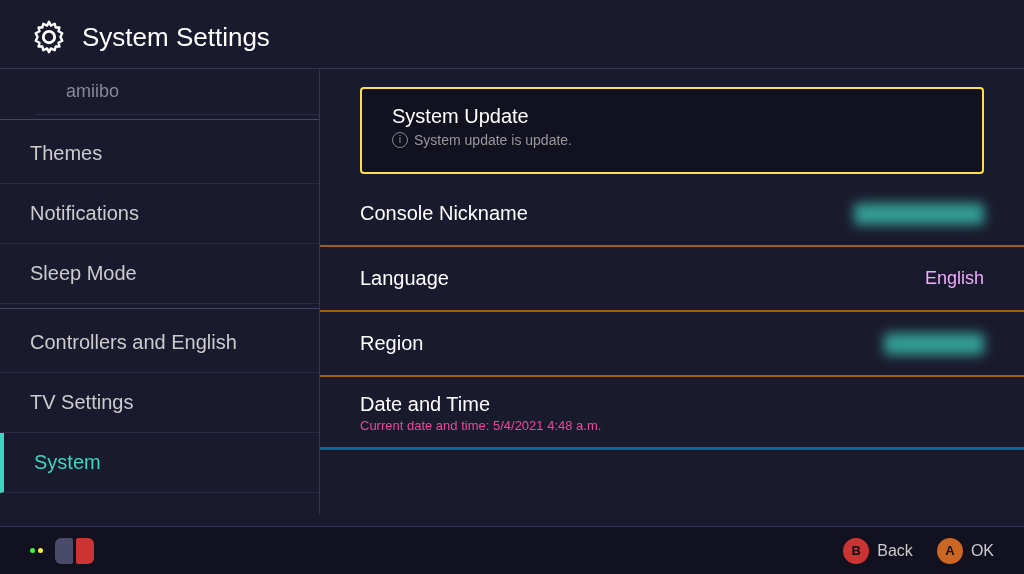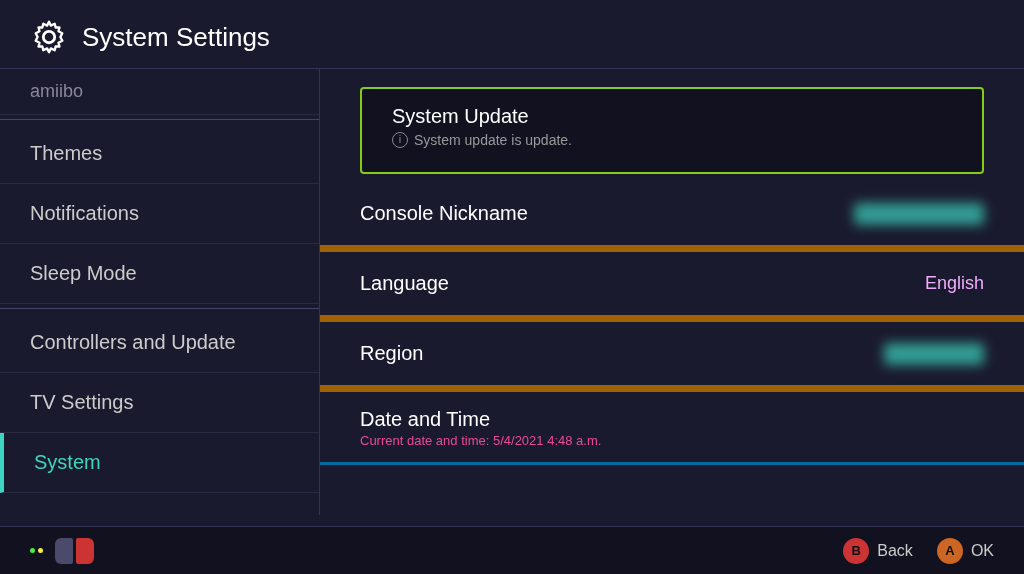--- a/index.html
+++ b/index.html
@@ -55,20 +55,21 @@
       font-size: 20px;
       color: #cccccc;
       cursor: pointer;
       border-bottom: 1px solid #2a2a44;
     }
 
     .sidebar-item.amiibo {
       color: #888899;
       font-size: 18px;
       padding: 12px 30px;
+      margin-left: 36px;
     }
 
     .sidebar-divider {
       border-bottom: 1px solid #444466;
       margin: 4px 0;
     }
 
     .sidebar-item.active {
       color: #3dd4c0;
       border-left: 4px solid #3dd4c0;
@@ -76,29 +77,29 @@
 
     
     .content {
       flex: 1;
       padding: 0;
       overflow-y: auto;
     }
 
     .content-item {
       padding: 20px 40px;
-      border-bottom: 7px solid #a16207;
+      border-bottom: 2px solid #a16207;
       display: flex;
       align-items: center;
       justify-content: space-between;
       font-size: 20px;
     }
 
     .content-item.selected {
-      border: 2px solid #84cc16;
+      border: 2px solid #fde047;
       margin: 8px 20px;
       border-radius: 4px;
       background: #111120;
       padding: 16px 30px;
     }
 
     .content-item-label {
       font-size: 20px;
       color: #ffffff;
     }
@@ -266,21 +267,21 @@
 
 <div class="main-layout">
 
   <div class="sidebar">
     <div class="sidebar-item amiibo">amiibo</div>
     <div class="sidebar-divider"></div>
     <div class="sidebar-item">Themes</div>
     <div class="sidebar-item">Notifications</div>
     <div class="sidebar-item">Sleep Mode</div>
     <div class="sidebar-divider"></div>
-    <div class="sidebar-item">Controllers and Update</div>
+    <div class="sidebar-item">Controllers and English</div>
     <div class="sidebar-item">TV Settings</div>
     <div class="sidebar-item active">System</div>
   </div>
 
   <div class="content">
 
     <div style="padding: 10px 20px 0 20px;">
       <div class="content-item selected">
         <div class="system-update-row">
           <span class="content-item-label">System Update</span>

